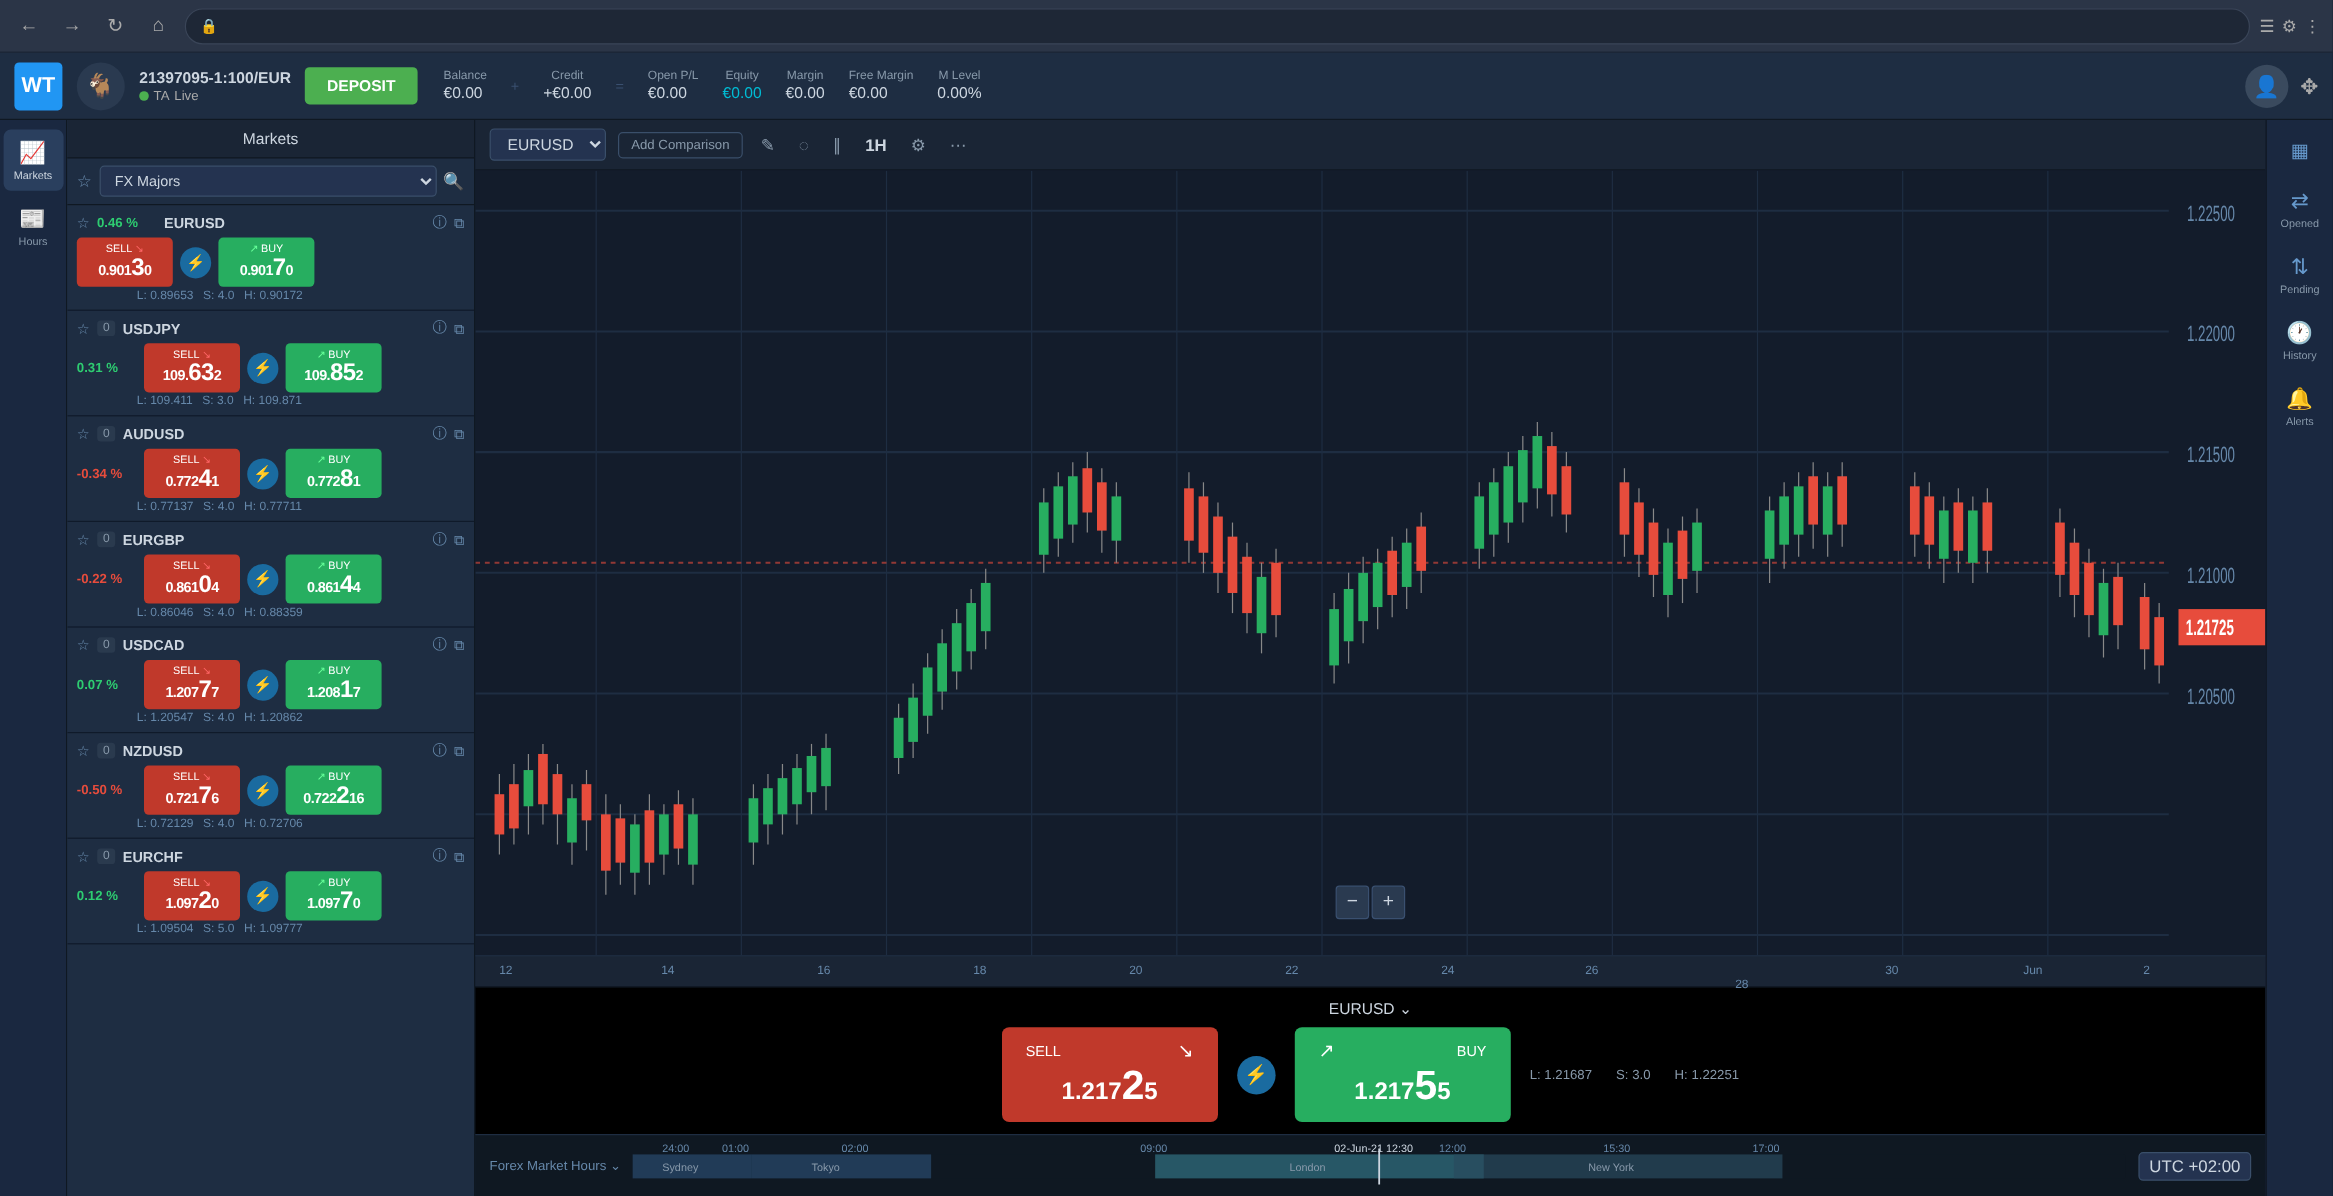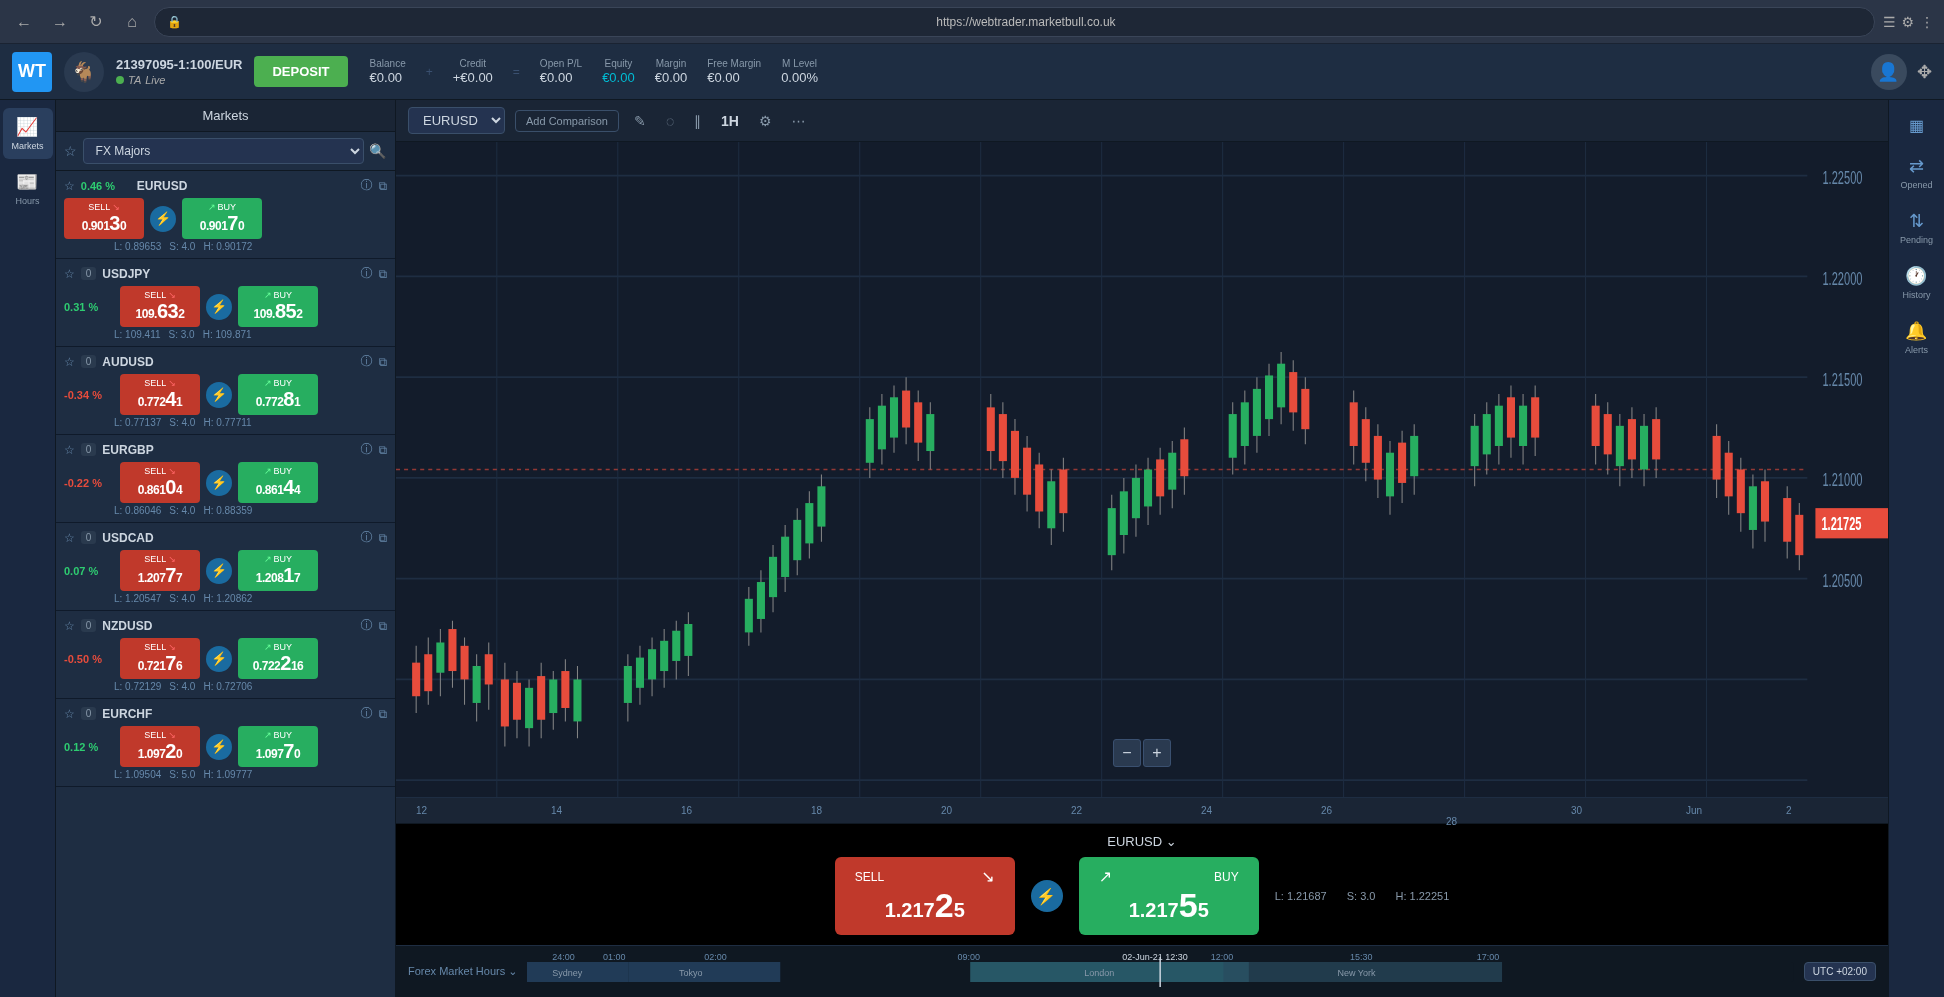--- a/index.html
+++ b/index.html
@@ -62,21 +62,21 @@
       width: 40px; height: 40px;
       background: #2a3a50;
       border-radius: 50%;
       display: flex; align-items: center; justify-content: center;
       font-size: 20px;
     }
     .account-info {
       display: flex; flex-direction: column; gap: 2px;
     }
     .account-id { color: #cdd6e0; font-size: 13px; font-weight: bold; }
-    .account-live { display: flex; align-items: center; gap: 4px; font-size: 11px; color: #aaa; font-style: italic; }
+    .account-live { display: flex; align-items: center; gap: 4px; font-size: 11px; color: #aaa; }
     .live-dot { width: 8px; height: 8px; background: #4caf50; border-radius: 50%; }
     .deposit-btn {
       background: #4caf50;
       color: white;
       border: none;
       padding: 8px 18px;
       border-radius: 4px;
       font-weight: bold;
       cursor: pointer;
       font-size: 13px;
@@ -415,21 +415,21 @@
     .market-hours-timeline {
       flex: 1;
       height: 40px;
       position: relative;
     }
     .utc-badge {
       background: #243350;
       border: 1px solid #3a4f6a;
       border-radius: 4px;
       padding: 3px 8px;
-      font-size: 10px;
+      font-size: 14px;
       color: #cdd6e0;
       cursor: pointer;
       white-space: nowrap;
     }
 
     
     .right-panel {
       width: 56px;
       background: #1a2840;
       display: flex;
@@ -466,21 +466,20 @@
 </head>
 <body>
 
 <div class="browser-bar">
   <button class="browser-nav-btn">←</button>
   <button class="browser-nav-btn">→</button>
   <button class="browser-nav-btn">↻</button>
   <button class="browser-nav-btn">⌂</button>
   <div class="browser-url-bar">
     <span style="font-size:12px;color:#8899aa;">🔒</span>
-    <span class="browser-url-text">https://webtrader.marketbull.co.uk</span>
   </div>
   <div class="browser-actions">
     <button class="browser-action-btn">☰</button>
     <button class="browser-action-btn">⚙</button>
     <button class="browser-action-btn">⋮</button>
   </div>
 </div>
 
 <div class="app-header">
   <div class="logo-wt">WT</div>

